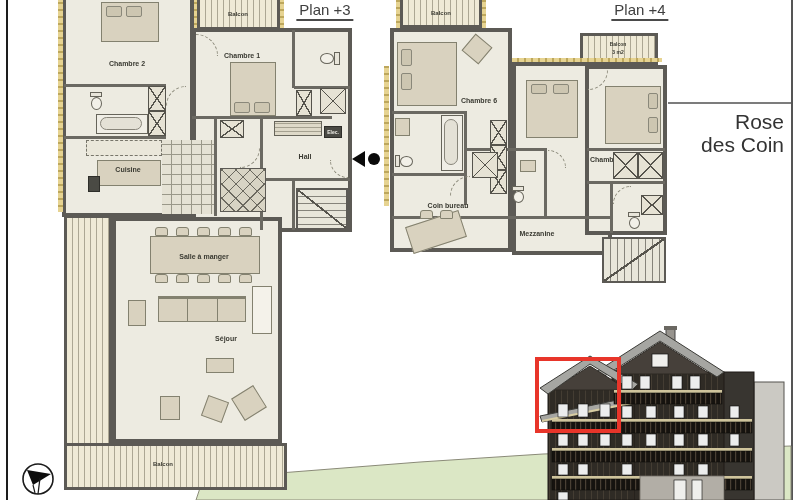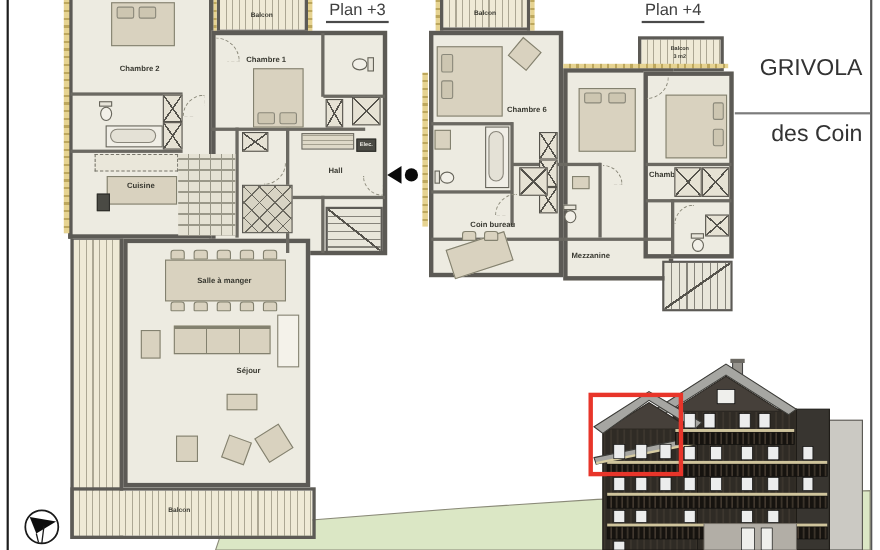--- a/index.html
+++ b/index.html
@@ -161,21 +161,21 @@
   <div class="f" style="left:252px;top:286px;width:20px;height:48px;background:#f4f2ea;"></div>
   <div class="lbl" style="left:226px;top:338px;">Séjour</div>
   <div class="f" style="left:206px;top:358px;width:28px;height:15px;"></div>
   <div class="f" style="left:160px;top:396px;width:20px;height:24px;"></div>
   <div class="f" style="left:204px;top:398px;width:22px;height:22px;transform:rotate(20deg);"></div>
   <div class="f" style="left:236px;top:390px;width:26px;height:26px;transform:rotate(-32deg);"></div>
 
   <div class="tri" style="left:352px;top:151px;"></div>
   <div class="dot" style="left:368px;top:153px;"></div>
 
-  <div class="title" style="left:612px;top:1px;">Plan +4</div>
+  <div class="title" style="left:640px;top:1px;">Plan +4</div>
 
   <div class="deck" style="left:400px;top:0;width:82px;height:28px;border-top:none;"></div>
   <div class="ys" style="left:396px;top:0;width:4px;height:28px;"></div>
   <div class="ys" style="left:482px;top:0;width:4px;height:28px;"></div>
   <div class="lbl tiny" style="left:441px;top:13px;">Balcon</div>
 
   <div class="deck" style="left:580px;top:33px;width:78px;height:32px;"></div>
   <div class="lbl tiny" style="left:618px;top:44px;font-size:5px;">Balcon</div>
   <div class="lbl tiny" style="left:618px;top:52px;font-size:5px;">3 m2</div>
 
@@ -242,24 +242,24 @@
 
   <div class="lbl" style="left:537px;top:233px;">Mezzanine</div>
   <div class="stairsv" style="left:602px;top:237px;width:64px;height:46px;"></div>
 
   <div class="door" style="left:450px;top:176px;width:20px;height:20px;"></div>
   <div class="door" style="left:548px;top:150px;width:18px;height:18px;transform:rotate(90deg);"></div>
   <div class="door" style="left:588px;top:70px;width:20px;height:20px;transform:rotate(180deg);"></div>
   <div class="door" style="left:613px;top:186px;width:18px;height:18px;"></div>
 
   <div class="side" style="top:50px;">
-    <span style="display:block;">GRIVOLA</span>
   </div>
   <div class="frameline" style="left:668px;top:102px;width:123px;height:2px;background:#7c7c7c;"></div>
   <div class="side" style="top:110px;">
+    <span style="display:block;">Rose</span>
     <span style="display:block;">des Coin</span>
   </div>
 
   <svg class="abs" style="left:528px;top:326px;" width="266" height="174" viewBox="0 0 266 174">
     <defs>
       <pattern id="rail" width="5" height="12" patternUnits="userSpaceOnUse">
         <rect width="5" height="12" fill="#16130f"></rect>
         <rect x="2" width="1.2" height="12" fill="#4a4034"></rect>
       </pattern>
       <pattern id="wood" width="6" height="8" patternUnits="userSpaceOnUse">

